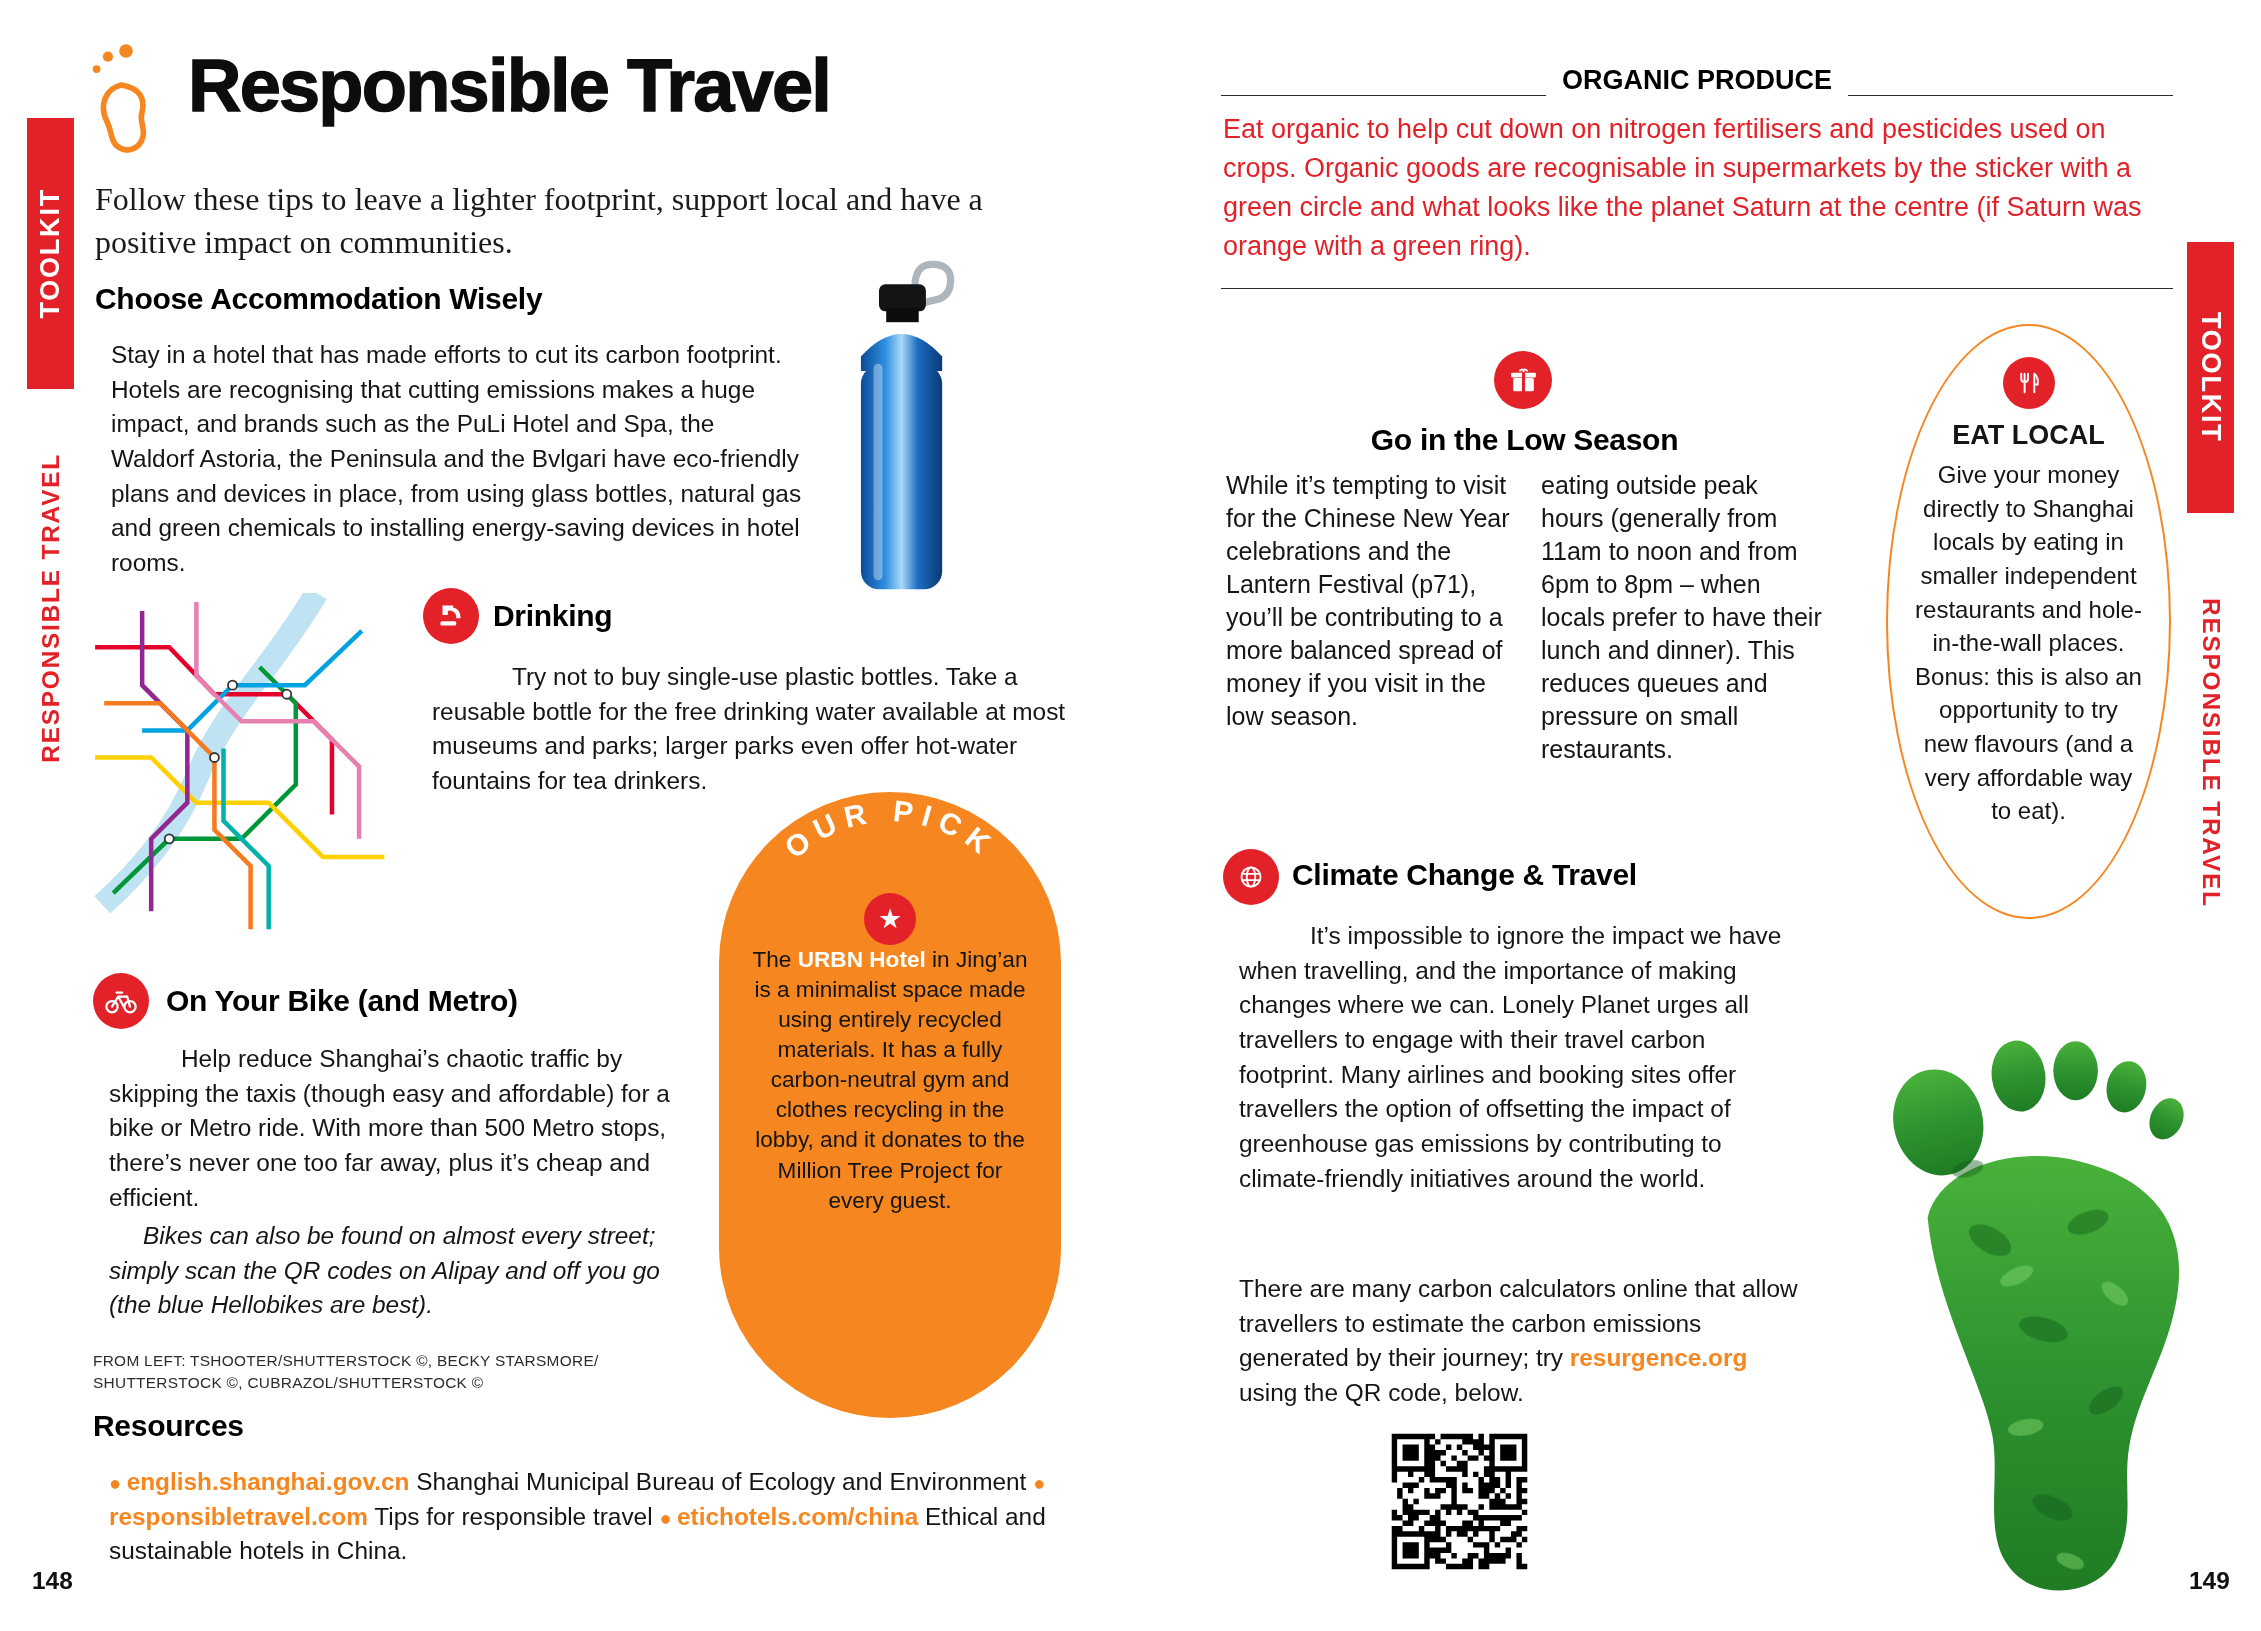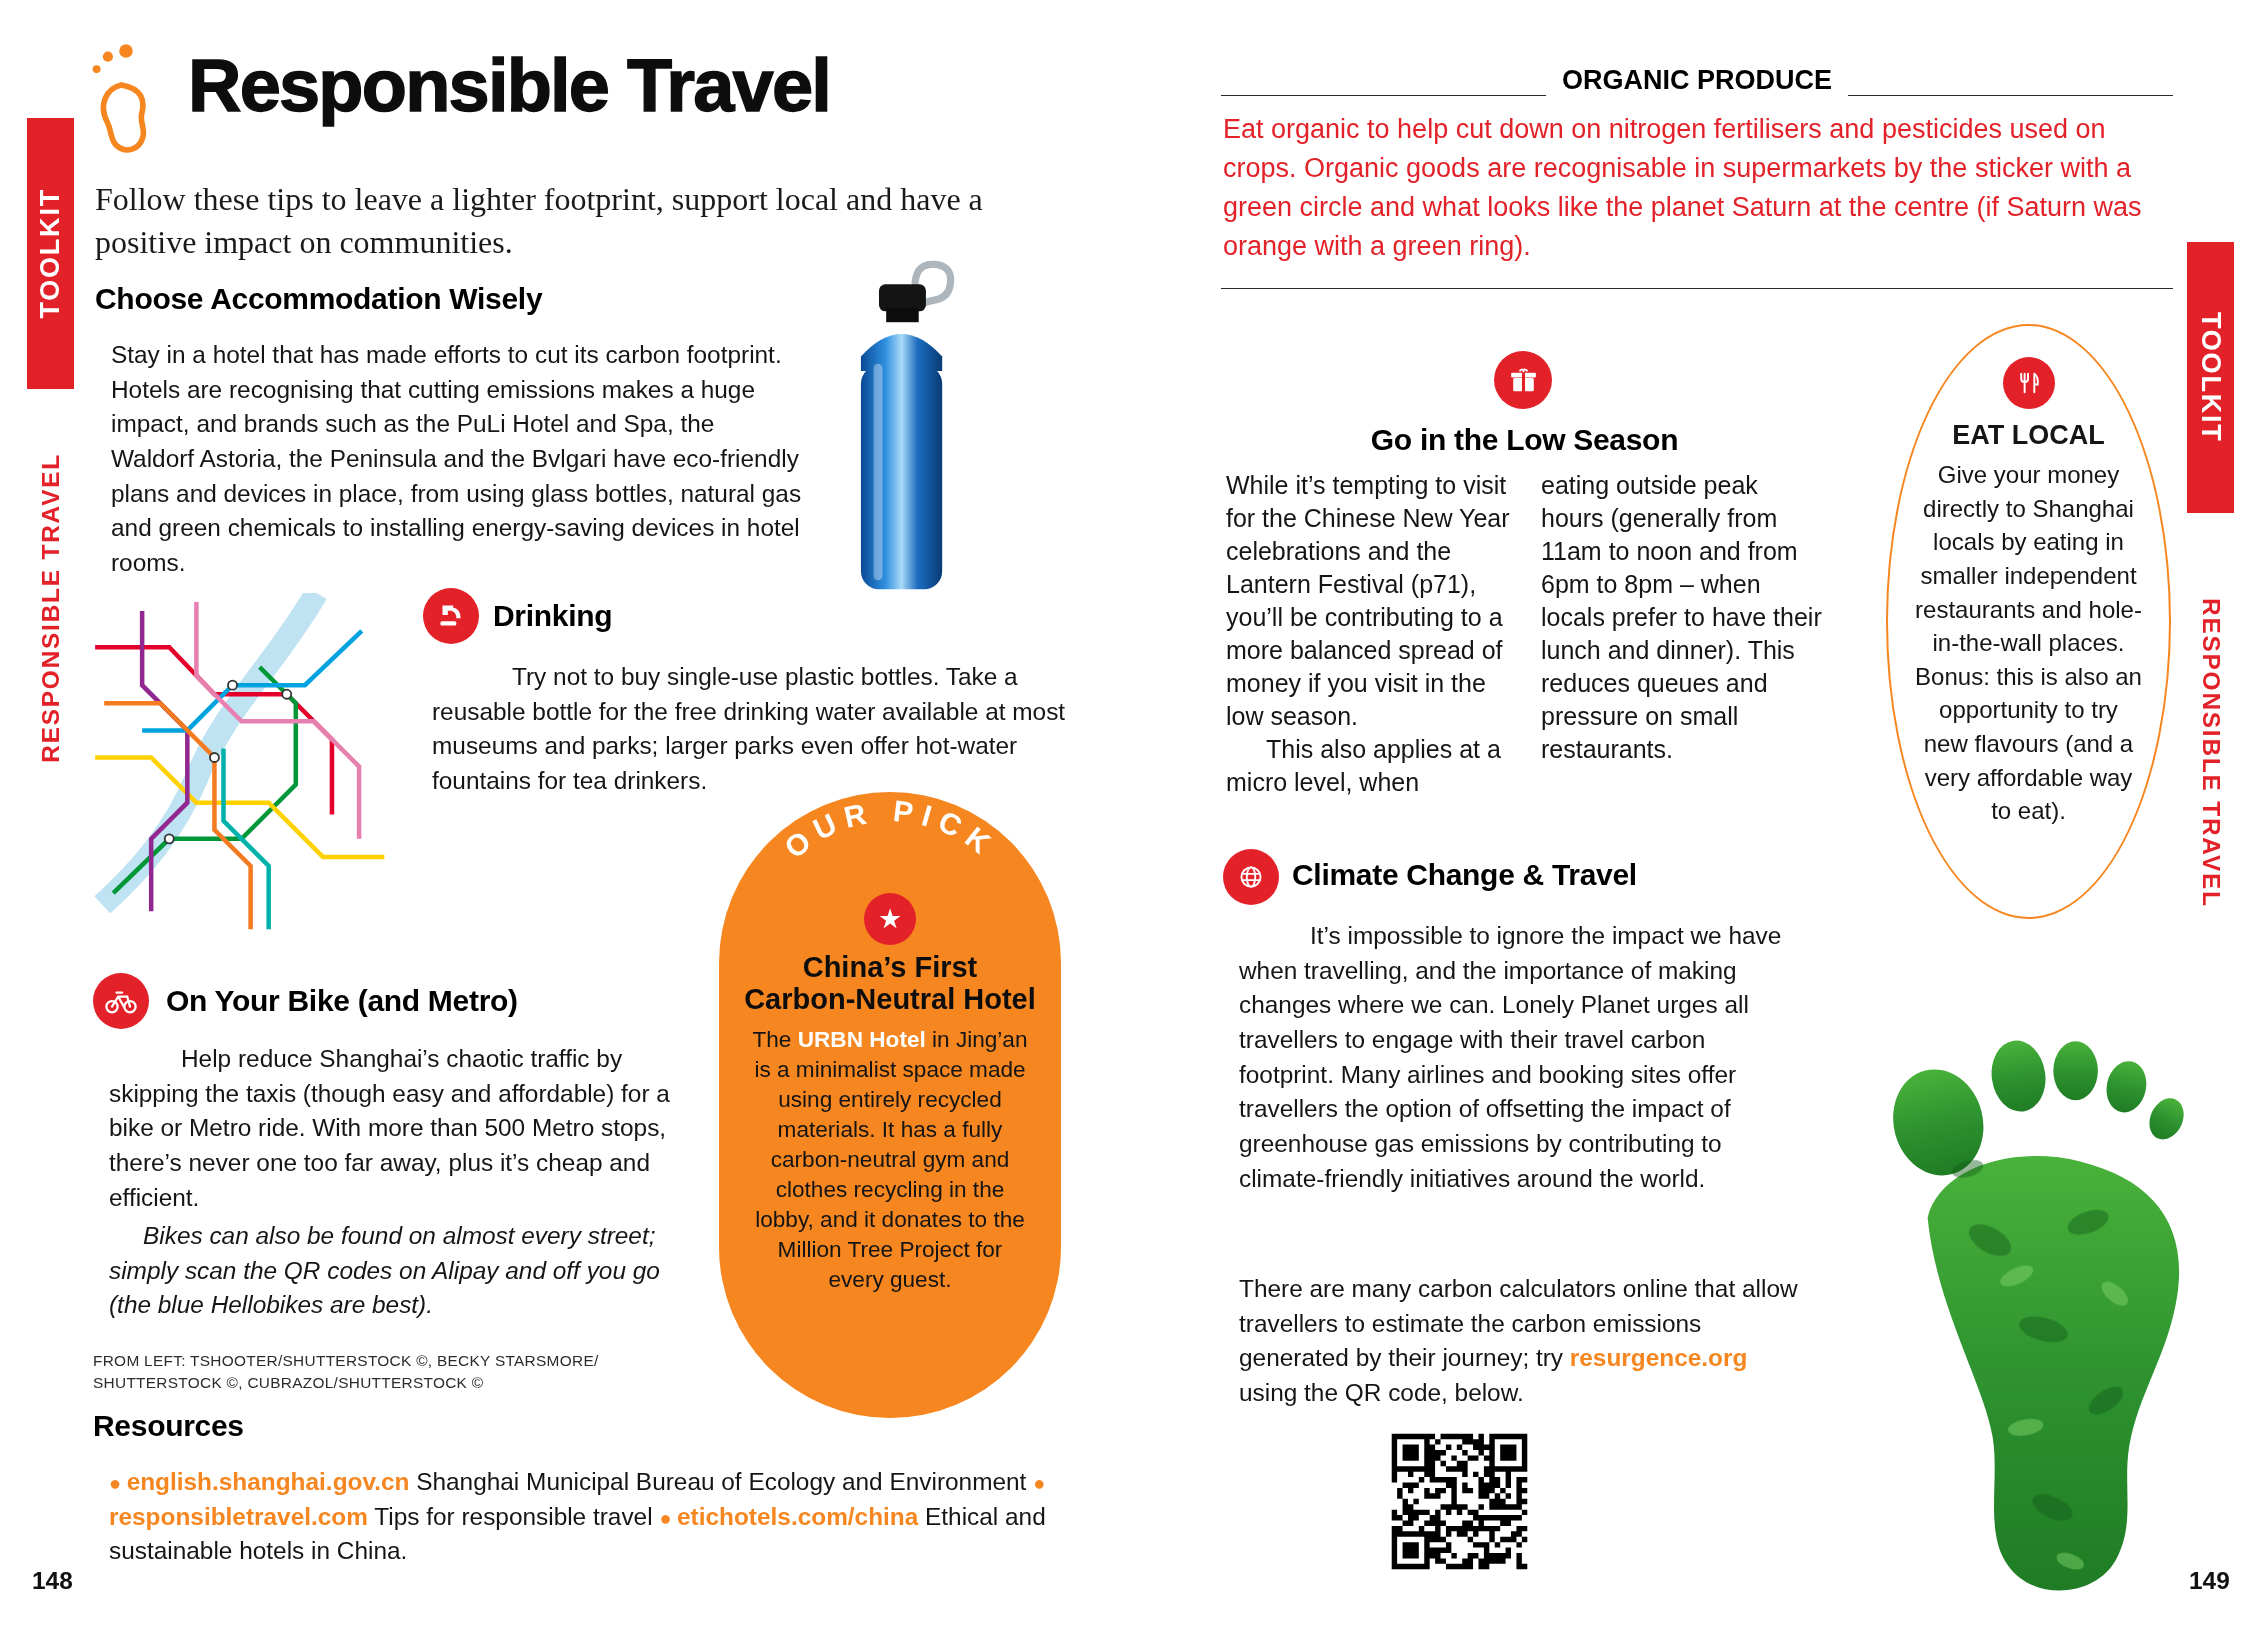--- a/index.html
+++ b/index.html
@@ -130,21 +130,20 @@
     <defs>
         <path id="arcp" d="M 35 100 A 150 150 0 0 1 295 100" fill="none"></path>
       </defs>
     <text font-size="33" font-weight="bold" fill="#ffffff" letter-spacing="9" font-family="Liberation Sans, sans-serif">
       <textPath href="#arcp" startOffset="50%" text-anchor="middle">OUR PICK</textPath>
     </text>
   </svg>
   <div class="op-star">
       <span>★</span>
     </div>
-  <div class="op-head">China’s First Carbon-Neutral Hotel</div>
   <div class="op-body">
     <span>The </span><span class="op-link">URBN Hotel</span><span> in Jing’an is a minimalist space made using entirely recycled materials. It has a fully carbon-neutral gym and clothes recycling in the lobby, and it donates to the Million Tree Project for every guest.</span>
   </div>
 </div>
 
 <div class="abs icon-circle" style="left:93px;top:973px;width:56px;height:56px;">
   <svg width="36" height="36" viewBox="0 0 64 64">
     <g stroke="#fff" stroke-width="4" fill="none" stroke-linecap="round">
       <circle cx="16" cy="42" r="10"></circle>
         <circle cx="48" cy="42" r="10"></circle>
@@ -180,21 +179,20 @@
       <rect x="8" y="17" width="48" height="9" rx="2"></rect>
     </g>
     <rect x="29" y="15" width="6" height="40" fill="#e32128"></rect>
     <path d="M24 14 q8 -8 8 2 M40 14 q-8 -8 -8 2" stroke="#fff" stroke-width="3.5" fill="none"></path>
   </svg>
 </div>
 <h2 class="abs sec-head center" style="left:1226px;top:423px;width:597px;">Go in the Low Season</h2>
 <div class="abs cols" style="left:1226px;top:469px;width:599px;">
   <div class="col">
     <p>While it’s tempting to visit for the Chinese New Year celebrations and the Lantern Festival (p71), you’ll be contributing to a more balanced spread of money if you visit in the low season.</p>
-    <p class="indent1">This also applies at a micro level, when</p>
   </div>
   <div class="col">
     <p>eating outside peak hours (generally from 11am to noon and from 6pm to 8pm – when locals prefer to have their lunch and dinner). This reduces queues and pressure on small restaurants.</p>
   </div>
 </div>
 
 <div class="abs eatlocal" style="left:1886px;top:324px;width:285px;height:595px;">
   <div class="icon-circle" style="width:52px;height:52px;margin:0 auto;">
     <svg width="31" height="31" viewBox="0 0 64 64">
       <g stroke="#fff" stroke-width="4" fill="none" stroke-linecap="round">

